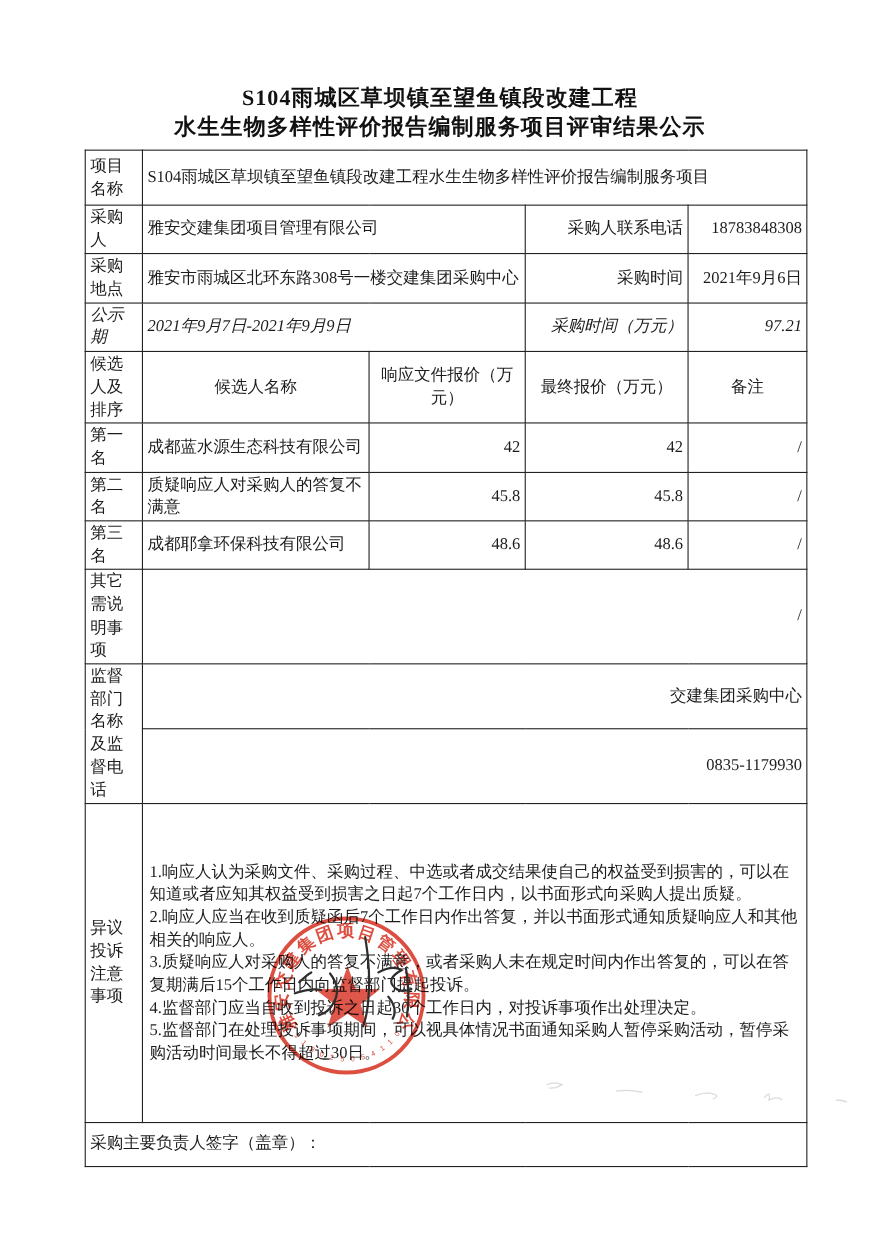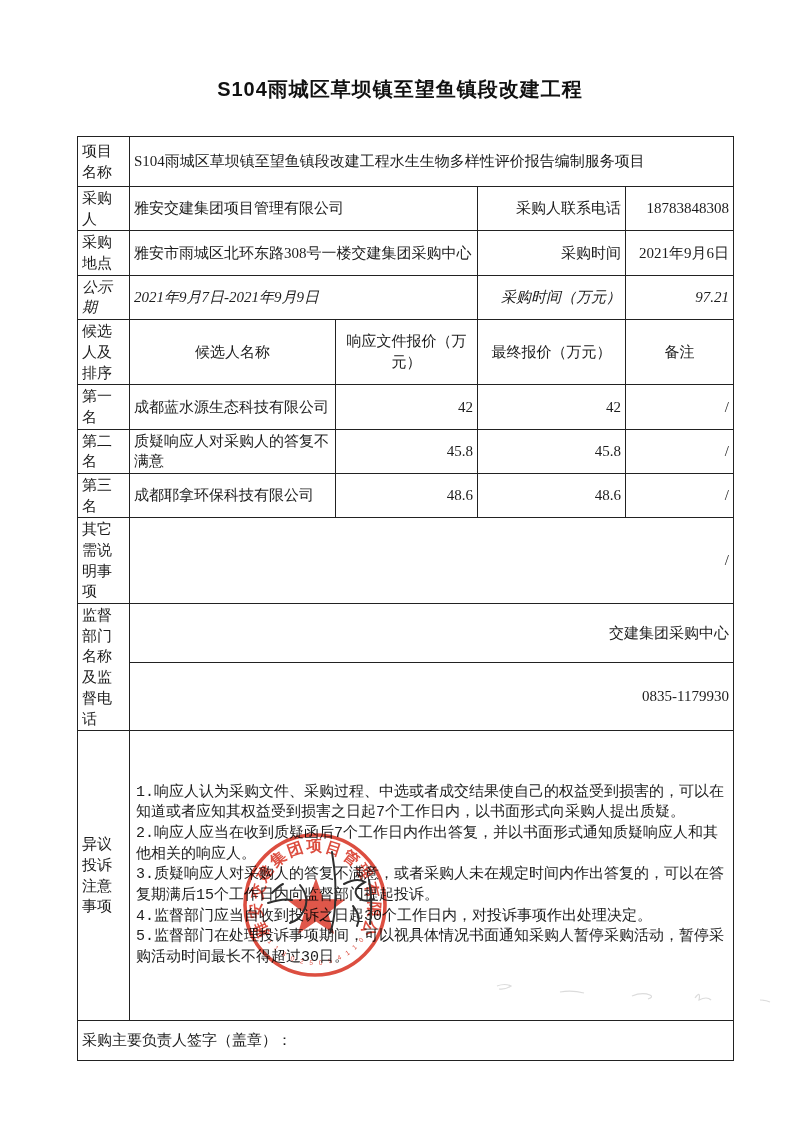--- a/index.html
+++ b/index.html
@@ -7,21 +7,21 @@
     position:relative;
     width:800px;height:1130px;
     background:#ffffff;
     overflow:hidden;
     font-family:"Liberation Serif", serif;
     color:#1c1c1c;
   }
   .title{
     position:absolute;top:76px;left:0;width:800px;
     text-align:center;
-    font-family:Liberation Sans, sans-serif;
+    font-family:Liberation Serif, serif;
     font-weight:bold;font-size:20px;line-height:27px;
     color:#111;letter-spacing:1px;
   }
   table.main{
     position:absolute;left:77px;top:136px;
     width:656px;border-collapse:collapse;table-layout:fixed;
   }
   table.main td{
     border:1.5px solid #222;
     padding:1px 4px;
@@ -32,33 +32,34 @@
   }
   col.c0{width:52px;}col.c1{width:206px;}col.c2{width:142px;}col.c3{width:148px;}col.c4{width:108px;}
   tr.r1{height:50px;}tr.r2{height:34px;}tr.r3{height:42px;}tr.r4{height:43px;font-style:italic;}
   tr.r5{height:35px;}tr.r6{height:38px;}tr.r7{height:40px;}tr.r8{height:37px;margin-left:48px;}
   tr.r9{height:45px;}tr.r10a{height:43px;}tr.r10b{height:49px;}
   tr.r11{height:290px;}tr.r12{height:40px;}
   td.lbl{font-size:12.5px;padding:1px 1px 1px 2px;line-height:1.3;}
   td.ctr{text-align:right;}
   td.top{vertical-align:top;padding-top:4px;}
   td.hdr{text-align:center;}
-  .notice{padding:0 2px;font-family:Liberation Mono, monospace;}
+  .notice{padding:0 2px;}
   .notice div{margin:0;}
   .sign-label{font-size:15px;}
   .overlay{position:absolute;left:0;top:0;width:800px;height:1130px;pointer-events:none;}
   .seal{mix-blend-mode:multiply;opacity:.9;}
 </style>
 </head>
 <body>
 
 <div class="page">
 
   <div class="title">
     <div>S104雨城区草坝镇至望鱼镇段改建工程</div>
+    <div>水生生物多样性评价报告编制服务项目评审结果公示</div>
   </div>
 
   <table class="main">
     <colgroup>
         <col class="c0">
         <col class="c1">
         <col class="c2">
         <col class="c3">
         <col class="c4">
       </colgroup>

